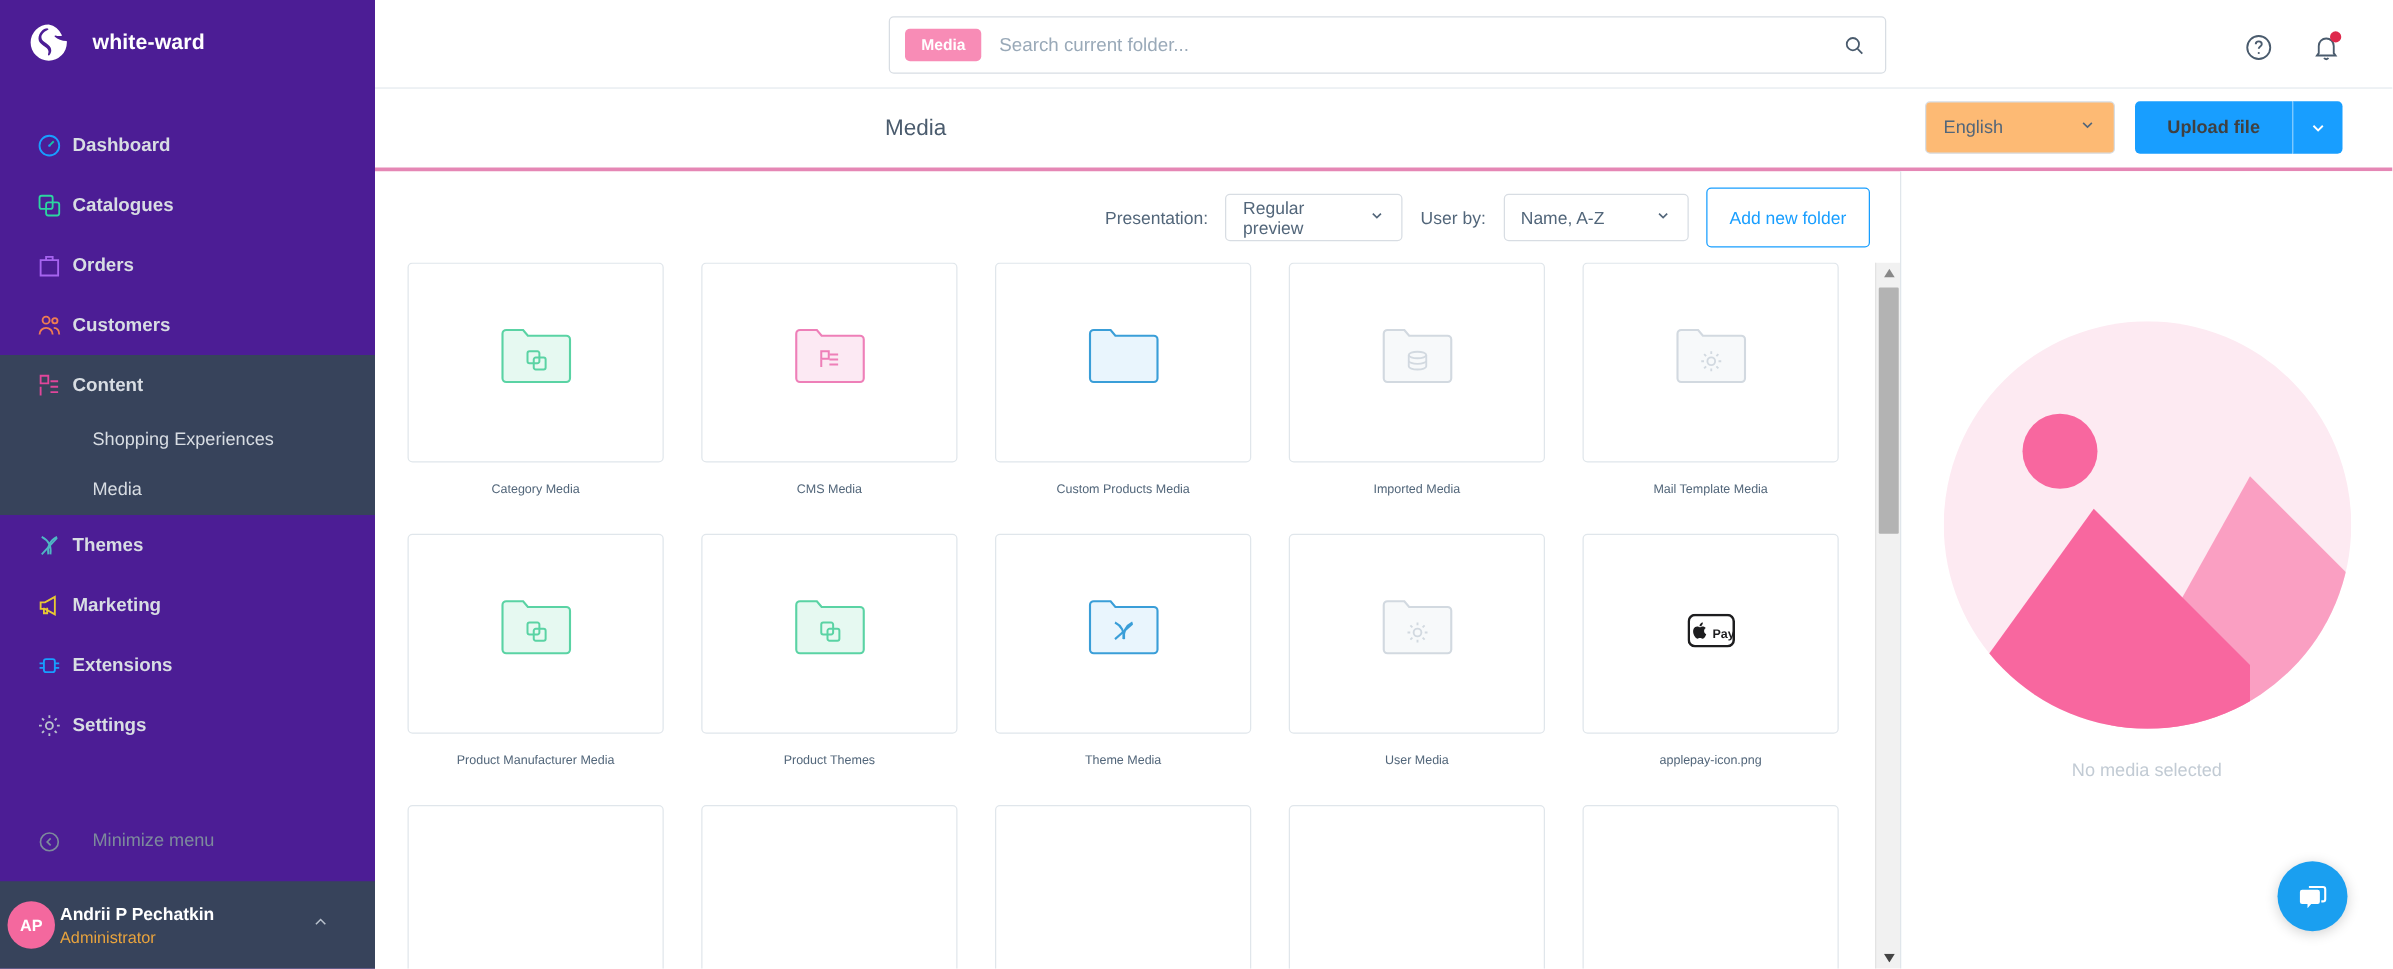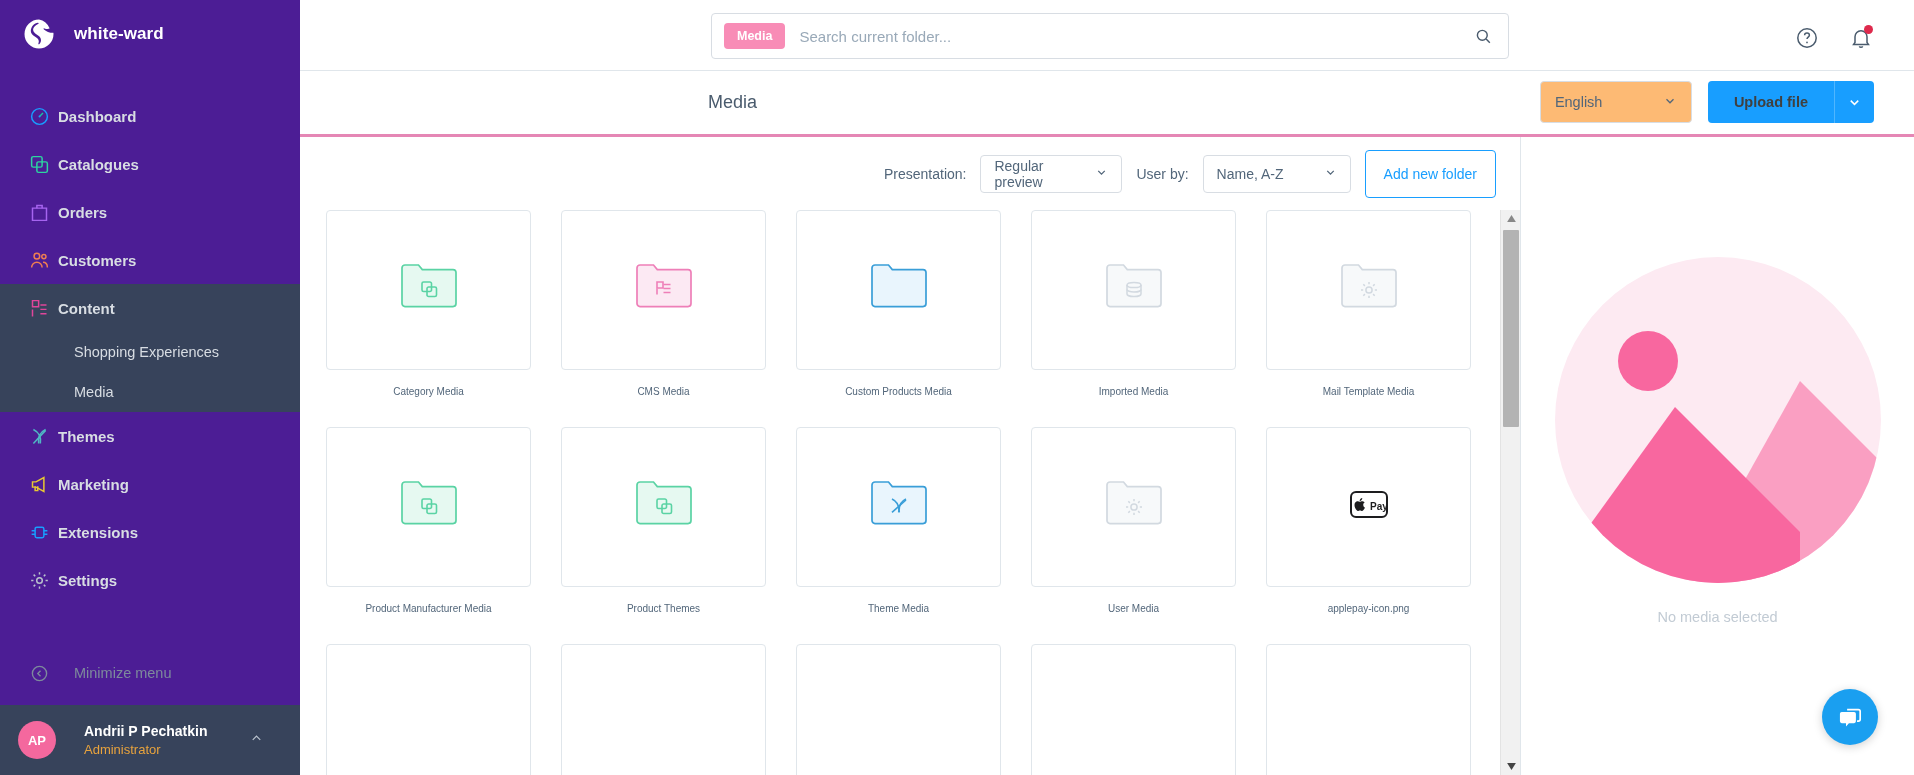--- a/index.html
+++ b/index.html
@@ -42,21 +42,21 @@
 
   .minimize {
     height: 48px; display: flex; align-items: center; gap: 18px;
     padding-left: 22px; color: #7d8a9c; font-size: 14.5px; cursor: pointer;
     margin-bottom: 8px;
   }
   .minimize .ico { width: 34px; flex: 0 0 34px; display: flex; align-items: center; justify-content: center; }
 
   .userbar {
     height: 70px; background: #37435b;
-    display: flex; align-items: center; gap: 28px; padding-left: 18px;
+    display: flex; align-items: center; gap: 4px; padding-left: 6px;
     position: relative; cursor: pointer;
   }
   .avatar {
     width: 38px; height: 38px; border-radius: 50%;
     background: #ef global; background: #f4689e;
     color: #fff; font-size: 13px; font-weight: bold;
     display: flex; align-items: center; justify-content: center; flex: 0 0 38px;
   }
   .user-name { color: #ffffff; font-size: 14px; font-weight: bold; line-height: 1.35; }
   .user-role { color: #e8a33d; font-size: 13px; line-height: 1.35; }

